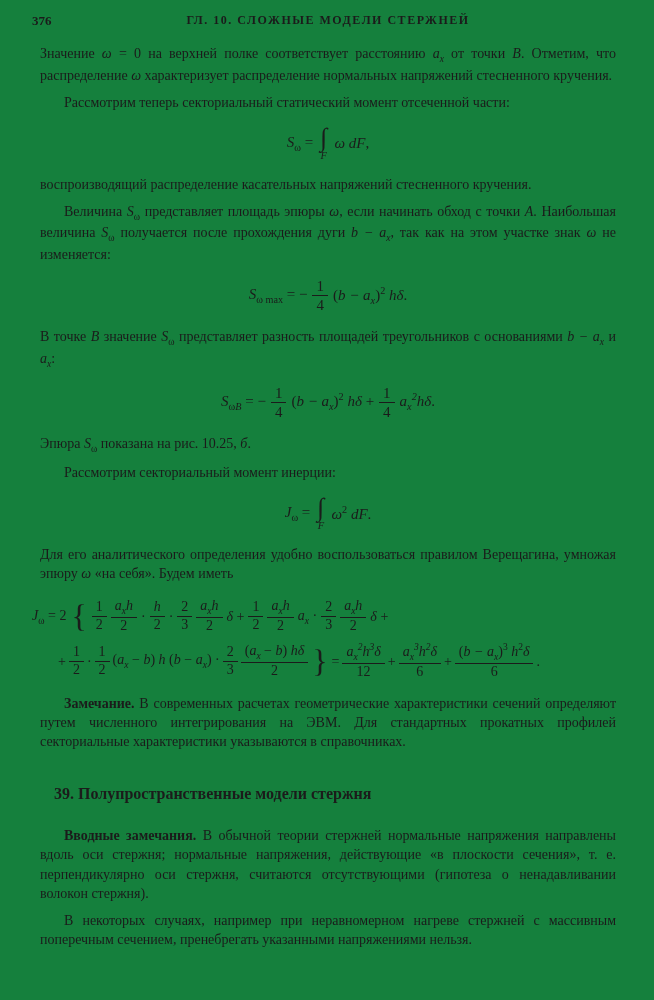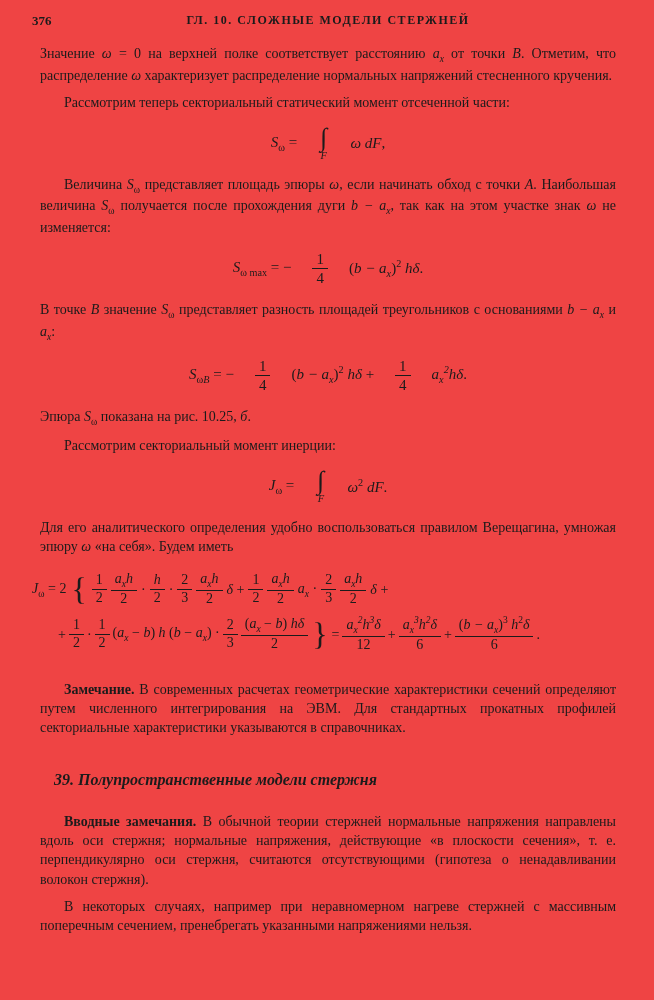--- a/index.html
+++ b/index.html
@@ -1,47 +1,47 @@
 <!DOCTYPE html>
 <html><head>
 <meta charset="utf-8">
 <style>
   * { box-sizing: border-box; }
   html, body { margin: 0; padding: 0; background: #e9e7e2; }
   .page {
     width: 654px; height: 1000px;
-    background: #ef4444;
+    background: #15803d;
     padding: 12px 30px 10px 32px;
     font-family: "Liberation Serif", serif;
     font-size: 14px; line-height: 1.36;
     color: #1b1b1b;
     overflow: hidden;
   }
   .runhead { position: relative; text-align: center; font-size: 12px; font-weight: bold; letter-spacing: 1.5px; margin-bottom: 16px; }
   .pagenum { position: absolute; left: 0; top: 0; letter-spacing: 0; font-size: 13px; }
   p { margin: 8px; text-align: justify; }
   .indent { text-indent: 24px; }
   sub, sup { font-size: 0.68em; }
   i { font-style: italic; }
   b { font-weight: bold; }
   .formula {
     display: flex; justify-content: center; align-items: center;
-    gap: 21px; margin: 13px 0; font-size: 15px;
+    gap: 5px; margin: 13px 0; font-size: 15px;
   }
   .frac { display: inline-flex; flex-direction: column; align-items: center; text-align: center; }
   .frac .num { display: block; border-bottom: 1px solid #1b1b1b; padding: 0 4px; line-height: 1.2; }
   .frac .den { display: block; line-height: 1.2; padding: 0 4px; }
   .bigint { display: inline-flex; flex-direction: column; align-items: center; line-height: 1; margin: 0 2px; }
   .isign { font-size: 26px; line-height: 1; }
   .ilim  { font-size: 10.5px; font-style: italic; line-height: 1; }
   .brace { font-size: 32px; font-weight: 400; line-height: 1; padding: 0 1px; }
-  .formula-big { display: block; margin: 15px 0 26px; font-size: 14px; }
+  .formula-big { display: block; margin: 15px 0 13px; font-size: 14px; }
   .fline { display: flex; align-items: center; gap: 4px; }
   .fline2 { padding-left: 26px; margin-top: 7px; gap: 3px; }
-  .section-heading { font-weight: bold; font-size: 16px; margin: 32px 0 22px; padding-left: 22px; text-align: left; font-style: italic; }
+  .section-heading { font-weight: bold; font-size: 16px; margin: 32px 0 22px; padding-left: 22px; text-align: left; }
   .tok { white-space: nowrap; }
 </style>
 </head>
 <body>
 
 <div class="page">
 
   <div class="runhead">
     <span class="pagenum">376</span>
     <span>ГЛ. 10. СЛОЖНЫЕ МОДЕЛИ СТЕРЖНЕЙ</span>
@@ -52,20 +52,21 @@
 
   <div class="formula">
     <span class="tok"><i>S</i><sub>ω</sub> =</span>
     <span class="bigint">
         <span class="isign">∫</span>
         <span class="ilim">F</span>
       </span>
     <span class="tok"><i>ω dF</i>,</span>
   </div>
 
+  <p>воспроизводящий распределение касательных напряжений стесненного кручения.</p>
   <p class="indent">Величина <i>S</i><sub>ω</sub> представляет площадь эпюры <i>ω</i>, если начинать обход с точки <i>A</i>. Наибольшая величина <i>S</i><sub>ω</sub> получается после прохождения дуги <i>b − a<sub>x</sub></i>, так как на этом участке знак <i>ω</i> не изменяется:</p>
 
   <div class="formula">
     <span class="tok"><i>S</i><sub>ω max</sub> = −</span>
     <span class="frac">
         <span class="num">1</span>
         <span class="den">4</span>
       </span>
     <span class="tok">(<i>b − a<sub>x</sub></i>)<sup>2</sup> <i>hδ</i>.</span>
   </div>

